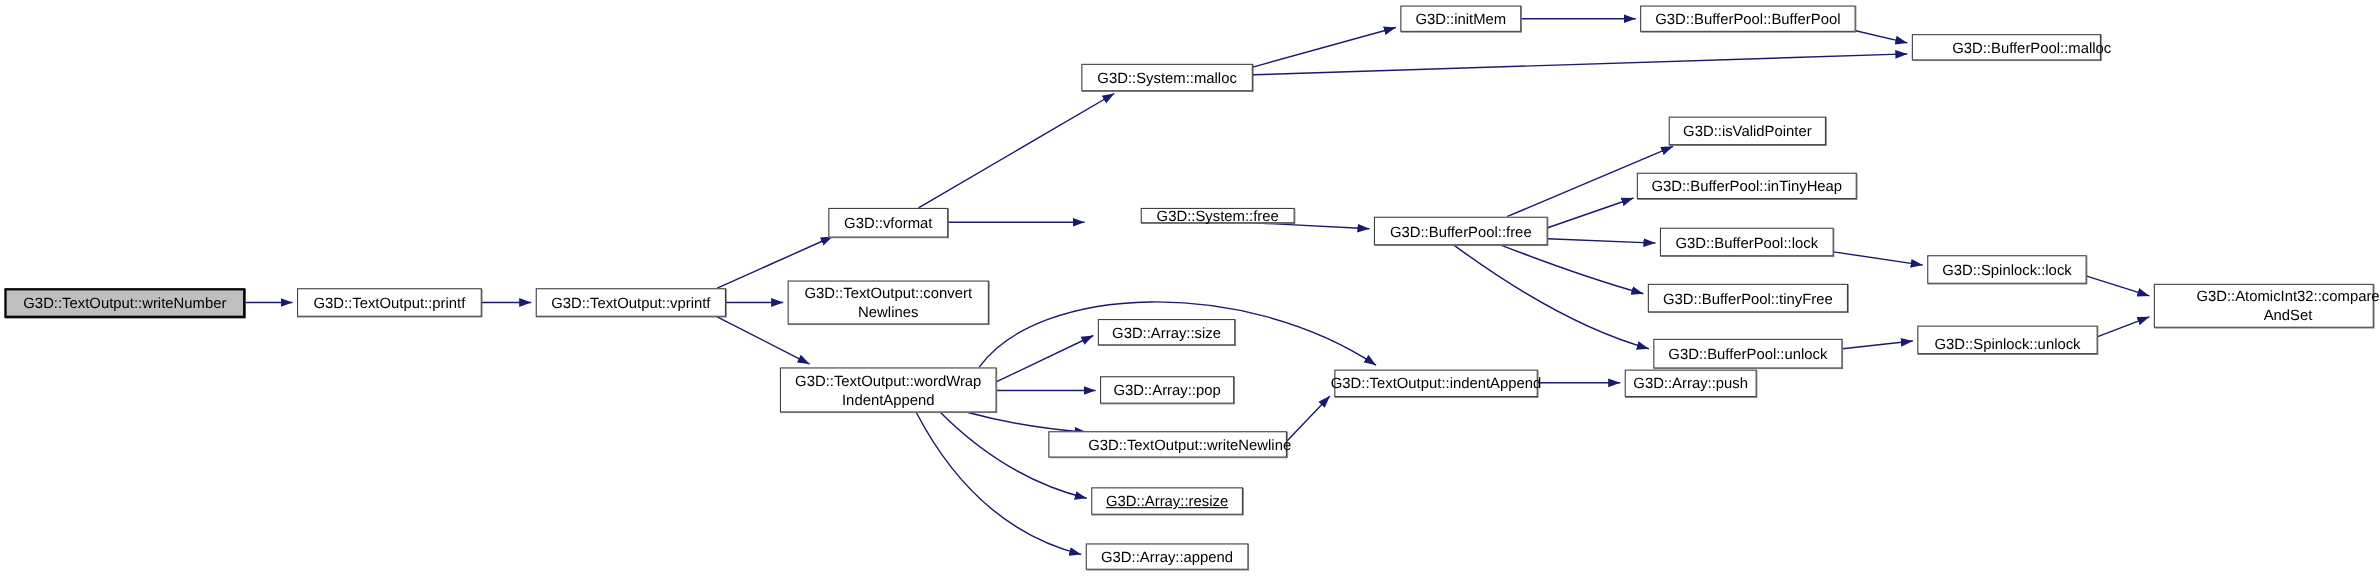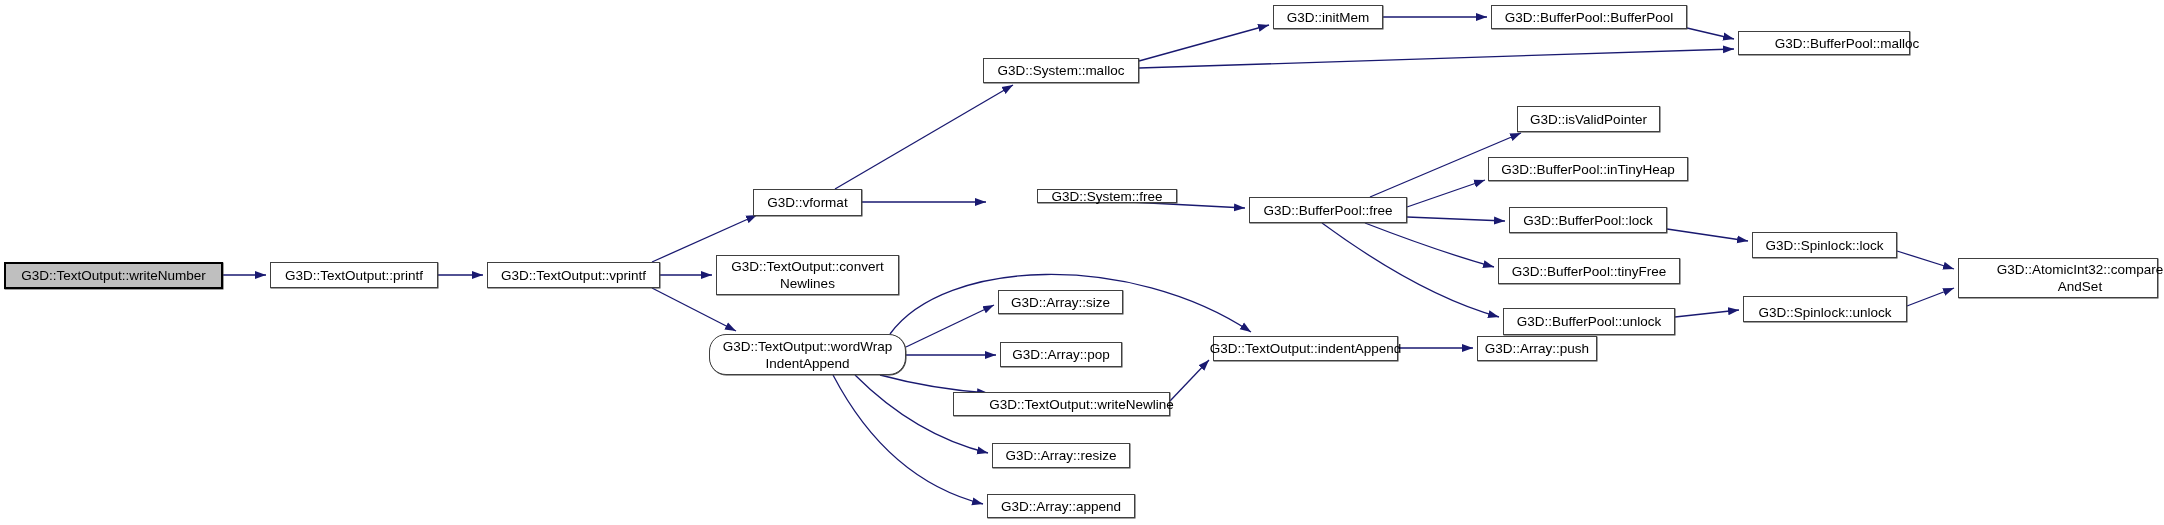--- a/index.html
+++ b/index.html
@@ -125,34 +125,34 @@
     <div class="node" style="left: 1752px; top: 232px; width: 145px; height: 26px;">
       <span>G3D::Spinlock::lock</span>
     </div>
     <div class="node" style="left: 1743px; top: 296px; width: 164px; height: 26px; justify-content: flex-end;">
       <span>G3D::Spinlock::unlock</span>
     </div>
     <div class="node" style="left: 1958px; top: 258px; width: 200px; height: 40px; padding-left: 44px;">
       <span>G3D::AtomicInt32::compare</span>
       <span>AndSet</span>
     </div>
-    <div class="node" style="left: 709px; top: 334px; width: 197px; height: 41px; border-radius: 17px;">
+    <div class="node" style="left: 709px; top: 334px; width: 197px; height: 41px;">
       <span>G3D::TextOutput::wordWrap</span>
       <span>IndentAppend</span>
     </div>
     <div class="node" style="left: 998px; top: 290px; width: 125px; height: 24px;">
       <span>G3D::Array::size</span>
     </div>
     <div class="node" style="left: 1000px; top: 342px; width: 122px; height: 25px;">
       <span>G3D::Array::pop</span>
     </div>
     <div class="node" style="left: 953px; top: 392px; width: 217px; height: 24px; padding-left: 40px;">
       <span>G3D::TextOutput::writeNewline</span>
     </div>
-    <div class="node" style="left: 992px; top: 443px; width: 138px; height: 25px;">
+    <div class="node" style="left: 992px; top: 443px; width: 138px; height: 25px; text-decoration: underline;">
       <span>G3D::Array::resize</span>
     </div>
     <div class="node" style="left: 987px; top: 494px; width: 148px; height: 24px;">
       <span>G3D::Array::append</span>
     </div>
     <div class="node" style="left: 1213px; top: 336px; width: 185px; height: 25px;">
       <span>G3D::TextOutput::indentAppend</span>
     </div>
     <div class="node" style="left: 1477px; top: 336px; width: 120px; height: 25px;">
       <span>G3D::Array::push</span>

